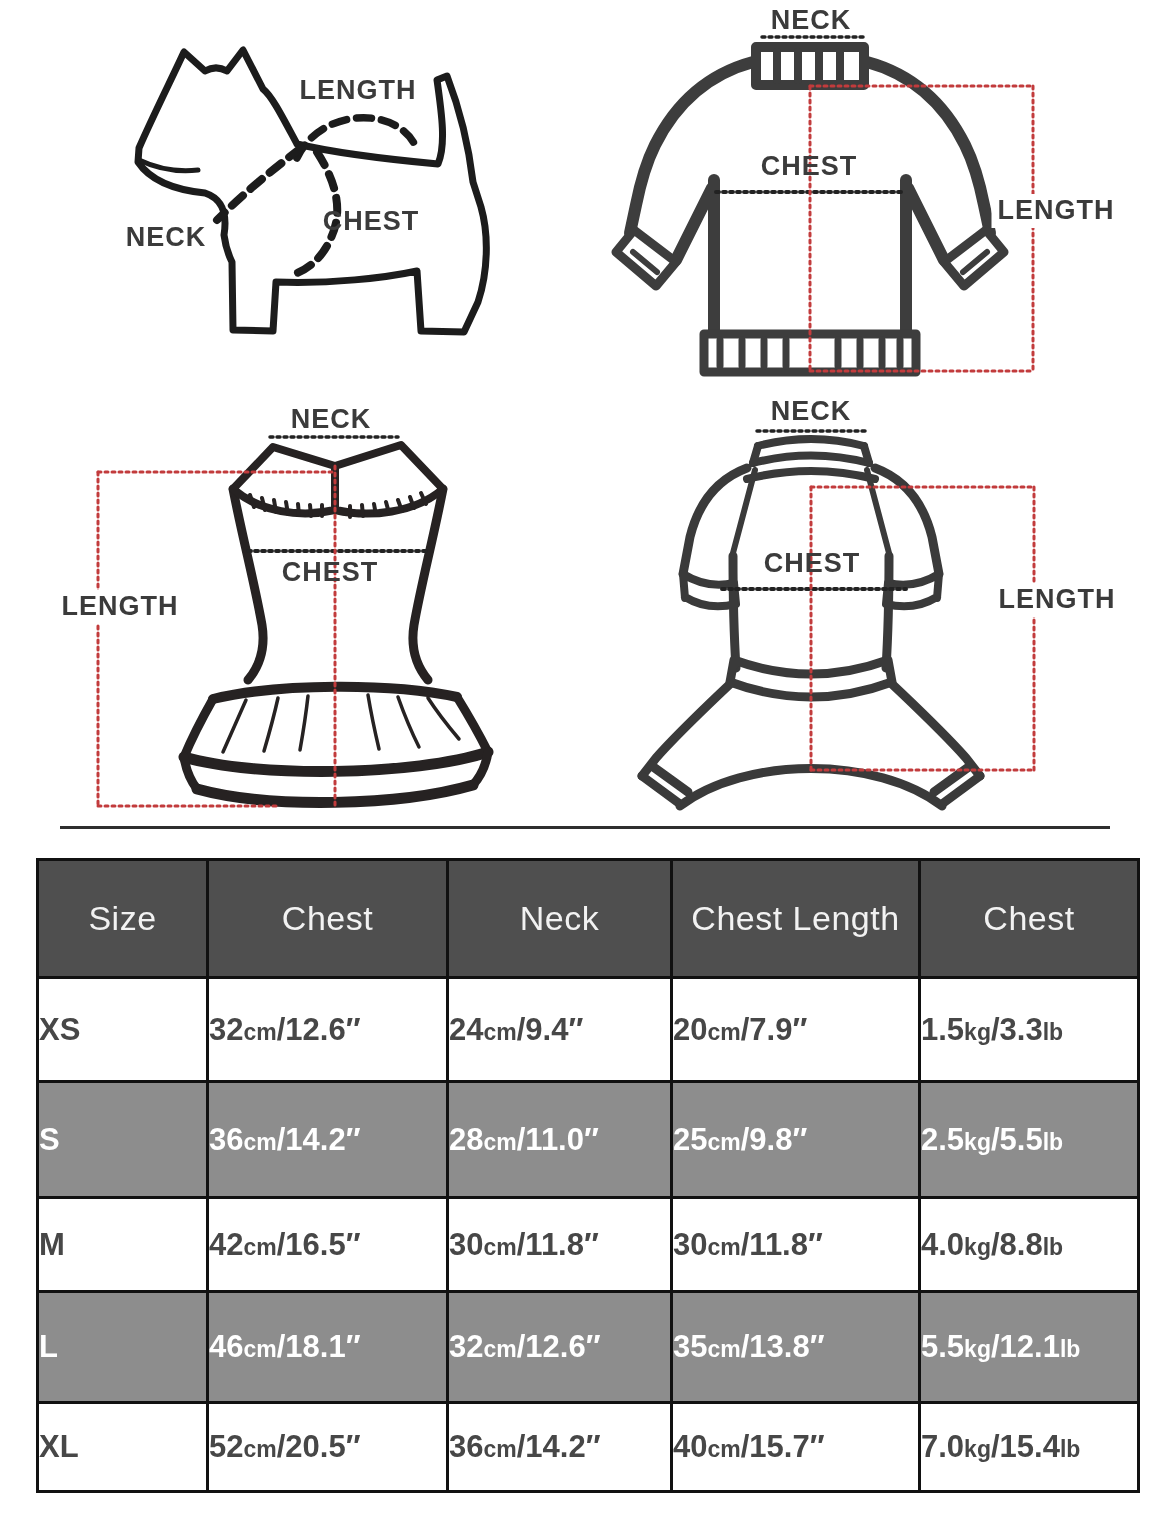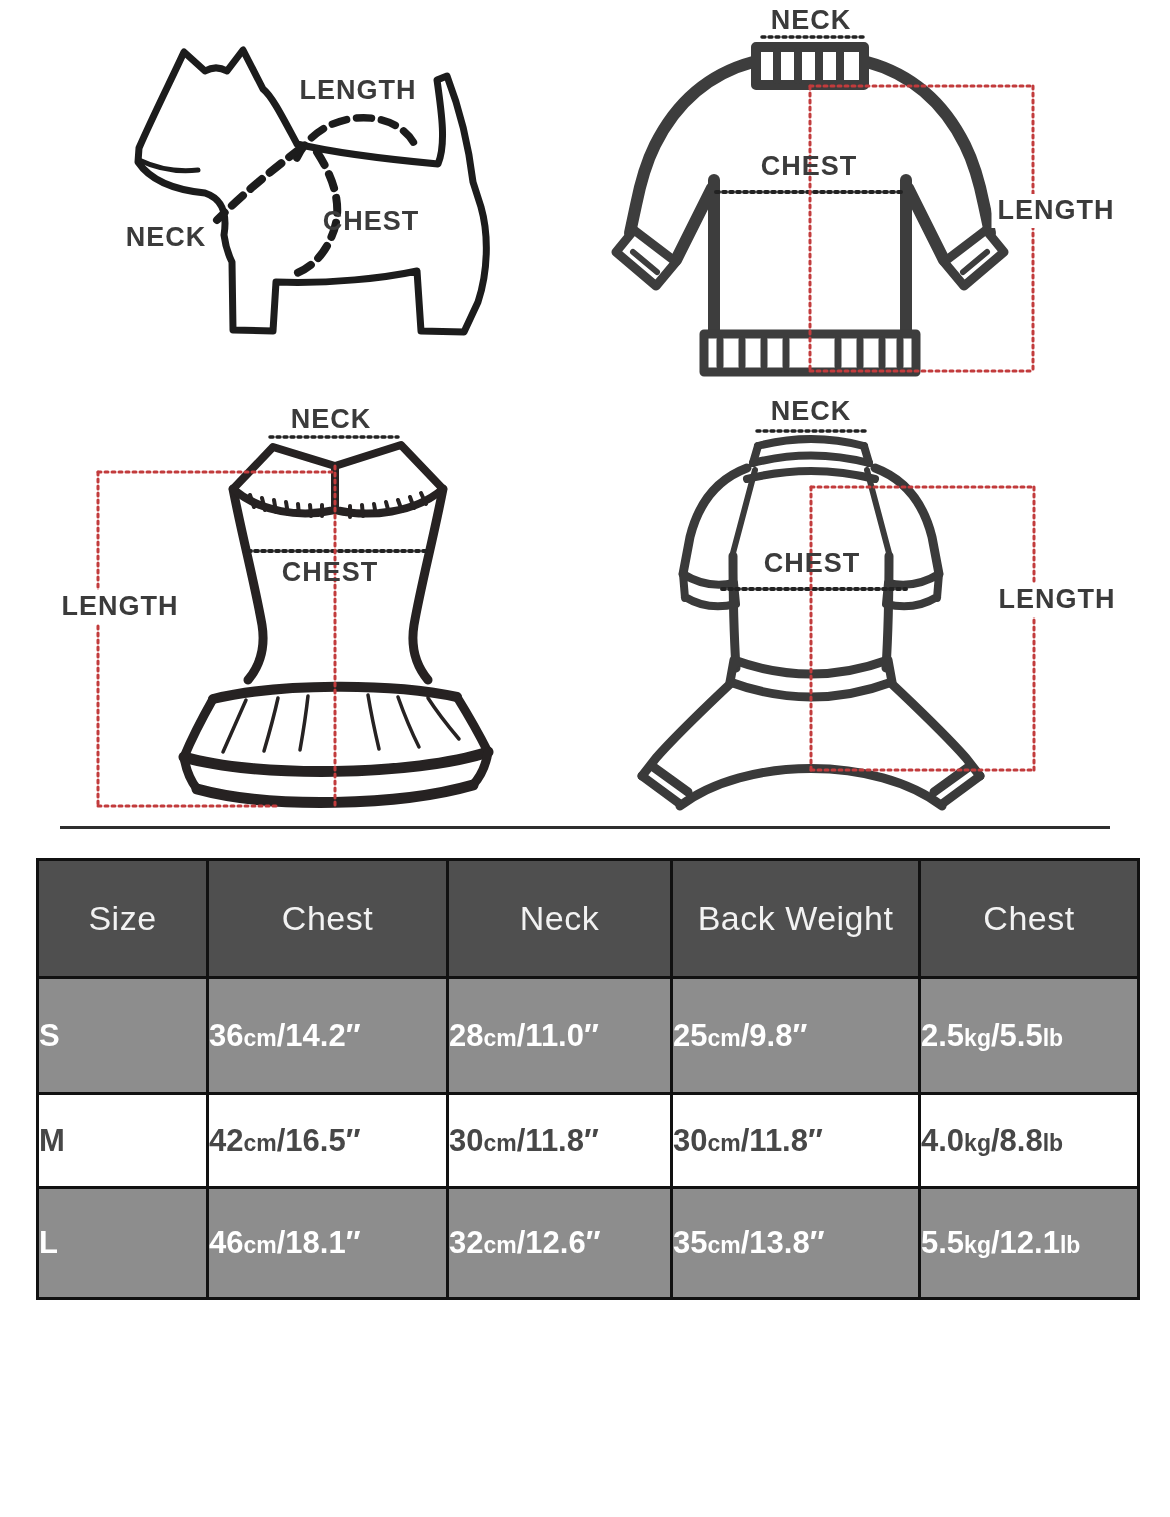--- a/index.html
+++ b/index.html
@@ -208,25 +208,32 @@
         <col style="width:240px">
         <col style="width:224px">
       <col style="width:248px">
         <col style="width:219px">
     </colgroup>
     <thead>
       <tr>
         <th>Size</th>
         <th>Chest</th>
         <th>Neck</th>
-        <th>Back Weight</th>
+        <th>Chest Length</th>
         <th>Chest</th>
       </tr>
     </thead>
     <tbody>
+      <tr class="r-xs">
+        <td>XS</td>
+        <td class="measure">32<span class="u">cm</span>/12.6″</td>
+        <td class="measure">24<span class="u">cm</span>/9.4″</td>
+        <td class="measure">20<span class="u">cm</span>/7.9″</td>
+        <td class="measure">1.5<span class="u">kg</span>/3.3<span class="u">lb</span></td>
+      </tr>
       <tr class="r-s alt">
         <td>S</td>
         <td class="measure">36<span class="u">cm</span>/14.2″</td>
         <td class="measure">28<span class="u">cm</span>/11.0″</td>
         <td class="measure">25<span class="u">cm</span>/9.8″</td>
         <td class="measure">2.5<span class="u">kg</span>/5.5<span class="u">lb</span></td>
       </tr>
       <tr class="r-m">
         <td>M</td>
         <td class="measure">42<span class="u">cm</span>/16.5″</td>
@@ -234,15 +241,22 @@
         <td class="measure">30<span class="u">cm</span>/11.8″</td>
         <td class="measure">4.0<span class="u">kg</span>/8.8<span class="u">lb</span></td>
       </tr>
       <tr class="r-l alt">
         <td>L</td>
         <td class="measure">46<span class="u">cm</span>/18.1″</td>
         <td class="measure">32<span class="u">cm</span>/12.6″</td>
         <td class="measure">35<span class="u">cm</span>/13.8″</td>
         <td class="measure">5.5<span class="u">kg</span>/12.1<span class="u">lb</span></td>
       </tr>
+      <tr class="r-xl">
+        <td>XL</td>
+        <td class="measure">52<span class="u">cm</span>/20.5″</td>
+        <td class="measure">36<span class="u">cm</span>/14.2″</td>
+        <td class="measure">40<span class="u">cm</span>/15.7″</td>
+        <td class="measure">7.0<span class="u">kg</span>/15.4<span class="u">lb</span></td>
+      </tr>
     </tbody>
   </table>
 </div>
 
 </body></html>

